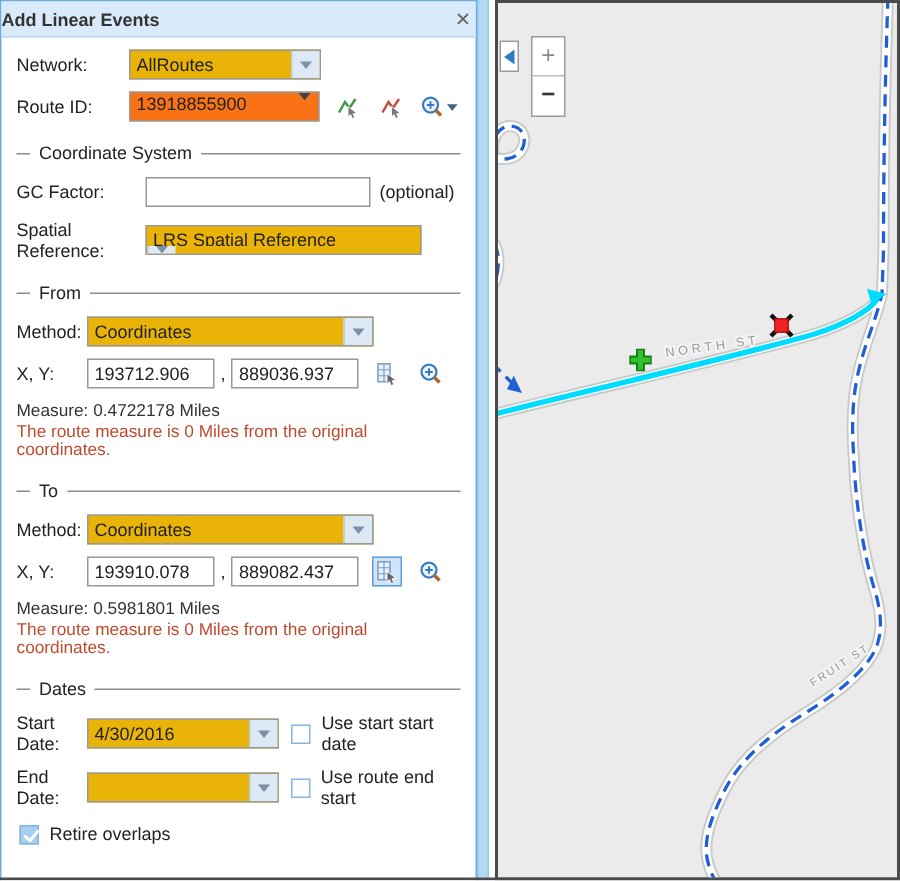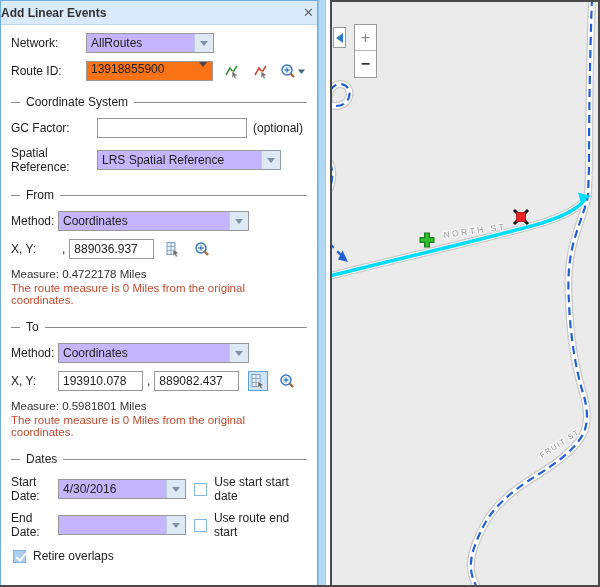--- a/index.html
+++ b/index.html
@@ -17,27 +17,27 @@
 
   .btnrow { display:flex; gap:8px; margin-bottom:12px; }
   .btn { font-size:12px; font-weight:bold; padding:4px 10px; border-radius:2px; }
   .btn.active { background:#dce9f8; border:1px solid #9cbeda; color:#222; }
   .btn.disabled { background:#eaf3fb; border:1px solid #cfe2f2; color:#b3d0e8; }
 
   .row { display:flex; align-items:center; margin-bottom:8px; }
   .lbl { font-size:12px; color:#222; flex-shrink:0; }
   .lw75 { width:75px; } .lw86 { width:86px; } .lw47 { width:47px; }
 
-  .dd { display:flex; border:1px solid #989898; height:20px; background:#c4b5fd; align-items:stretch; }
+  .dd { display:flex; border:1px solid #989898; height:20px; background:#eab308; align-items:stretch; }
   .dd-val { flex:1; font-size:12px; color:#222; padding:2px 4px; white-space:nowrap; overflow:hidden; }
   .dd-btn { width:19px; background:#dde9f5; border-left:1px solid #bccfde;
             display:flex; align-items:center; justify-content:center; }
   .tri { width:0; height:0; border-left:4px solid transparent; border-right:4px solid transparent;
          border-top:5px solid #7b91a6; }
-  .w128 { width:128px; } .w184 { width:184px; } .w191 { width:191px; } .w140 { width:140px; }
+  .w128 { width:128px; } .w184 { width:184px;flex-direction:column; } .w191 { width:191px; } .w140 { width:140px; }
 
   .combo { display:flex; align-items:flex-start; border:1px solid #989898; height:20px; width:130px; background:#f97316; }
   .combo-val { flex:1; font-size:12px; color:#222; padding:0 4px; }
   .caret { width:0; height:0; border-left:4px solid transparent; border-right:4px solid transparent;
            border-top:5px solid #444; margin-right:5px; }
 
   .tin { border:1px solid #989898; height:20px; font-size:12px; color:#222; padding:0 4px;
          font-family:"Liberation Sans",sans-serif; }
   .w150 { width:150px; } .w85 { width:85px; }
   .optional { font-size:12px; color:#222; margin-left:6px; }
@@ -160,20 +160,21 @@
         <span class="lbl lw47">Method:</span>
         <div class="dd w191">
           <span class="dd-val">Coordinates</span>
           <span class="dd-btn">
               <i class="tri"></i>
             </span>
         </div>
       </div>
       <div class="row">
         <span class="lbl lw47">X, Y:</span>
+        <input class="tin w85" value="193712.906" style="">
         <span class="sep">,</span>
         <input class="tin w85" value="889036.937" style="">
         <div class="icongrp">
           <span class="icobox">
             <svg width="16" height="16" viewBox="0 0 16 16">
               <rect x="2" y="1.5" width="8" height="12" fill="#e8f0f8" stroke="#7a9cc6" stroke-width="1"></rect>
               <path d="M2,5.5 h8 M2,9.5 h8 M6,1.5 v12" stroke="#7a9cc6" stroke-width="0.8"></path>
               <path d="M8,8 l6,4.5 -2.6,0.3 1.1,2.6 -1.7,0.6 -1.1,-2.6 -1.7,1.6 z" fill="#666" stroke="#fff" stroke-width="0.6"></path>
             </svg>
           </span>

